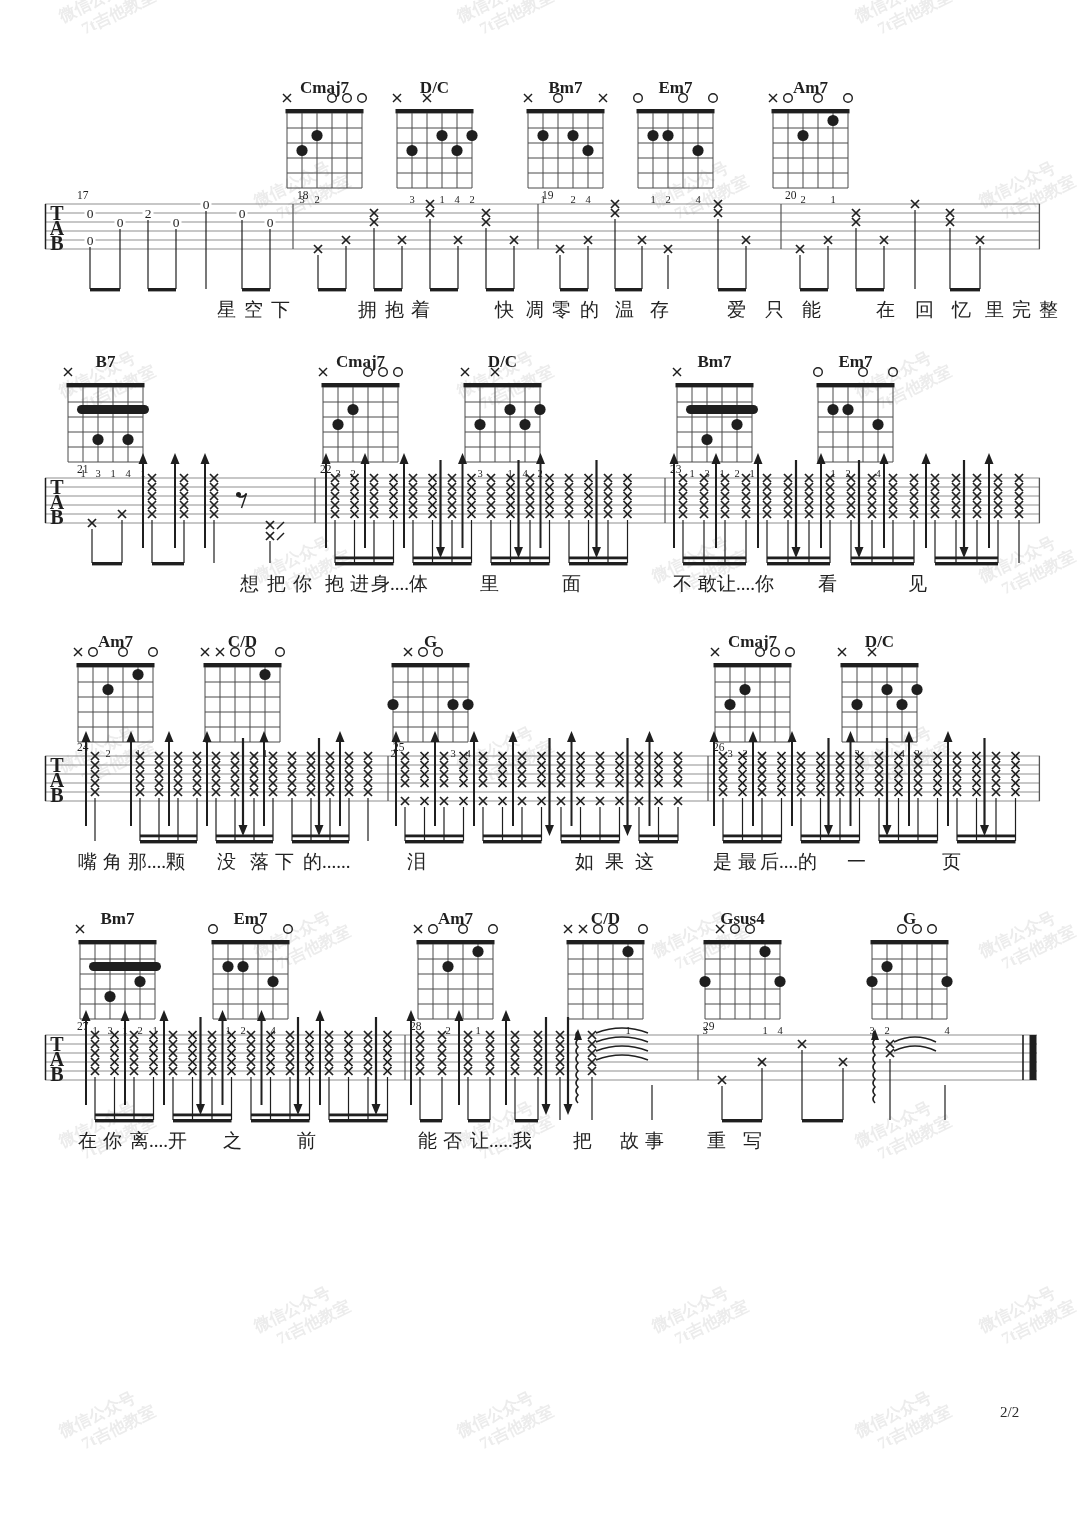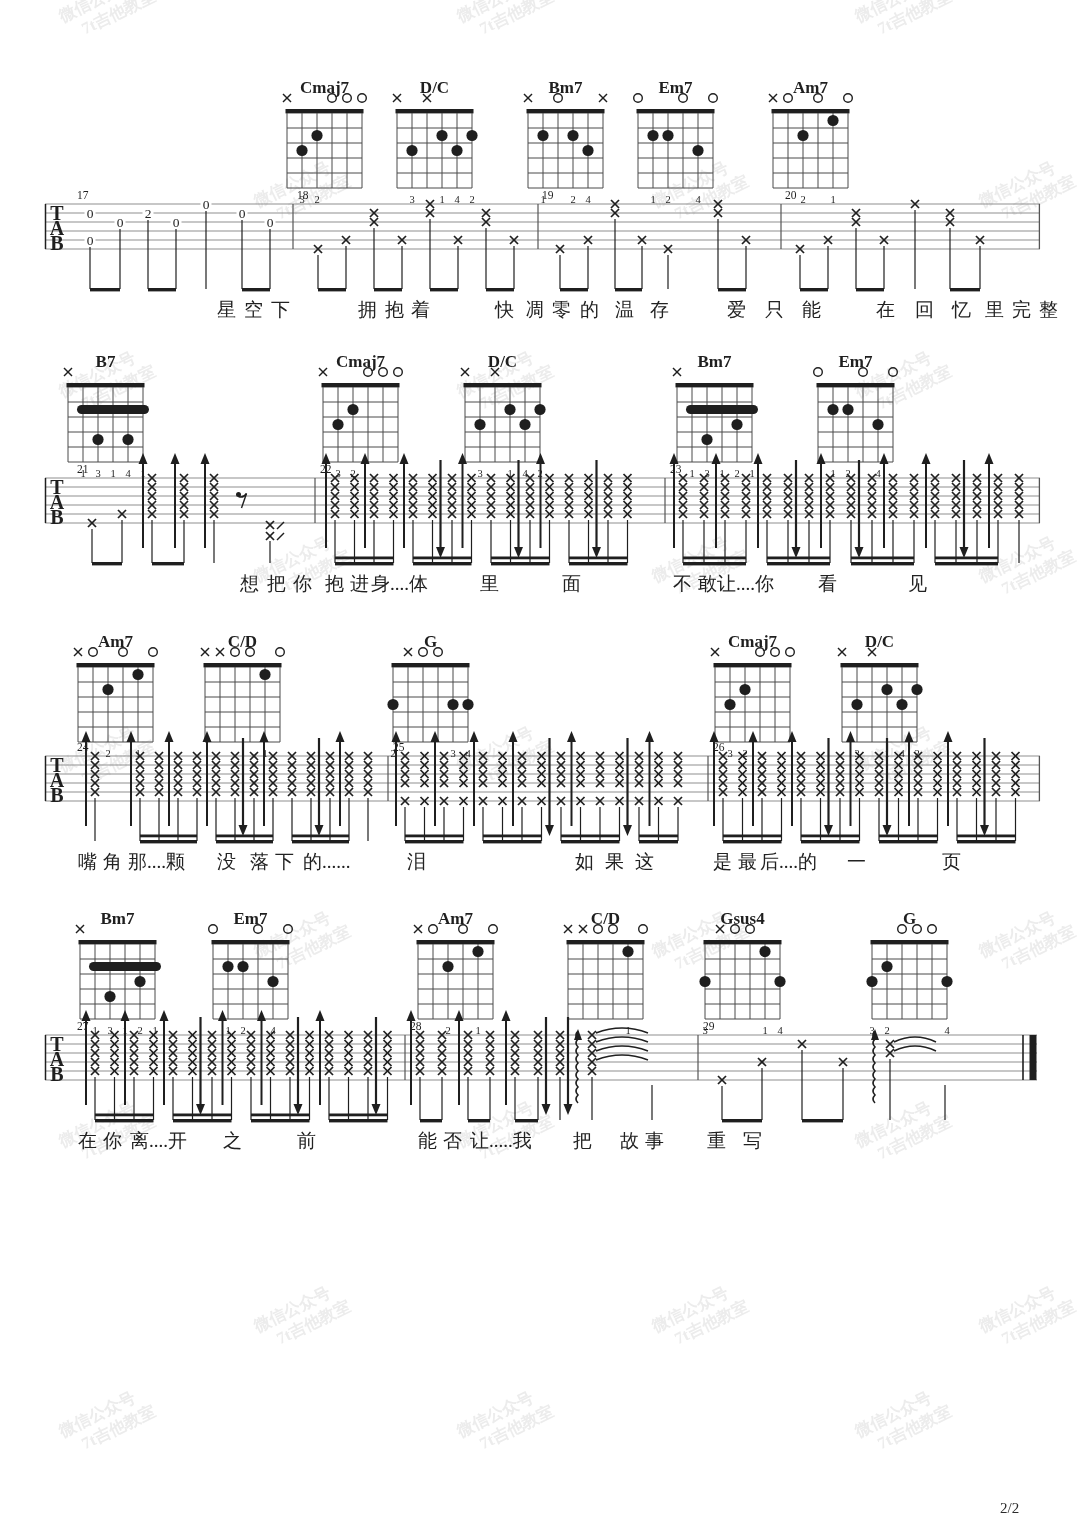--- a/index.html
+++ b/index.html
@@ -2,21 +2,21 @@
 <html><head>
 <meta charset="utf-8">
 <style>
   html,body{margin:0;padding:0;background:#fff;}
   #sheet-page{position:relative;width:1080px;height:1527px;background:#ffffff;overflow:hidden;
     font-family:"Liberation Serif","DejaVu Serif",serif;}
   .wm{position:absolute;color:#ececec;font-size:16.5px;font-weight:bold;line-height:1.3;
 edge:0;transform:rotate(-26deg);white-space:nowrap;pointer-events:none;}
   .wm .l2{display:block;margin-left:15px;}
   #music-svg{position:absolute;left:0;top:0;}
-  #page-num{position:absolute;left:1000px;top:1500px;font-size:15px;color:#2b2b2b;}
+  #page-num{position:absolute;left:1000px;top:1404px;font-size:15px;color:#2b2b2b;}
 </style>
 </head>
 <body>
 
 <div id="sheet-page">
   <div id="wm-layer">
       <div class="wm" style="left: 60px; top: -15px; color: rgb(236, 236, 236);"><span>微信公众号</span><span class="l2">7t吉他教室</span></div>
       <div class="wm" style="left: 458px; top: -15px; color: rgb(236, 236, 236);"><span>微信公众号</span><span class="l2">7t吉他教室</span></div>
       <div class="wm" style="left: 856px; top: -15px; color: rgb(236, 236, 236);"><span>微信公众号</span><span class="l2">7t吉他教室</span></div>
       <div class="wm" style="left: 255px; top: 170px; color: rgb(236, 236, 236);"><span>微信公众号</span><span class="l2">7t吉他教室</span></div>

